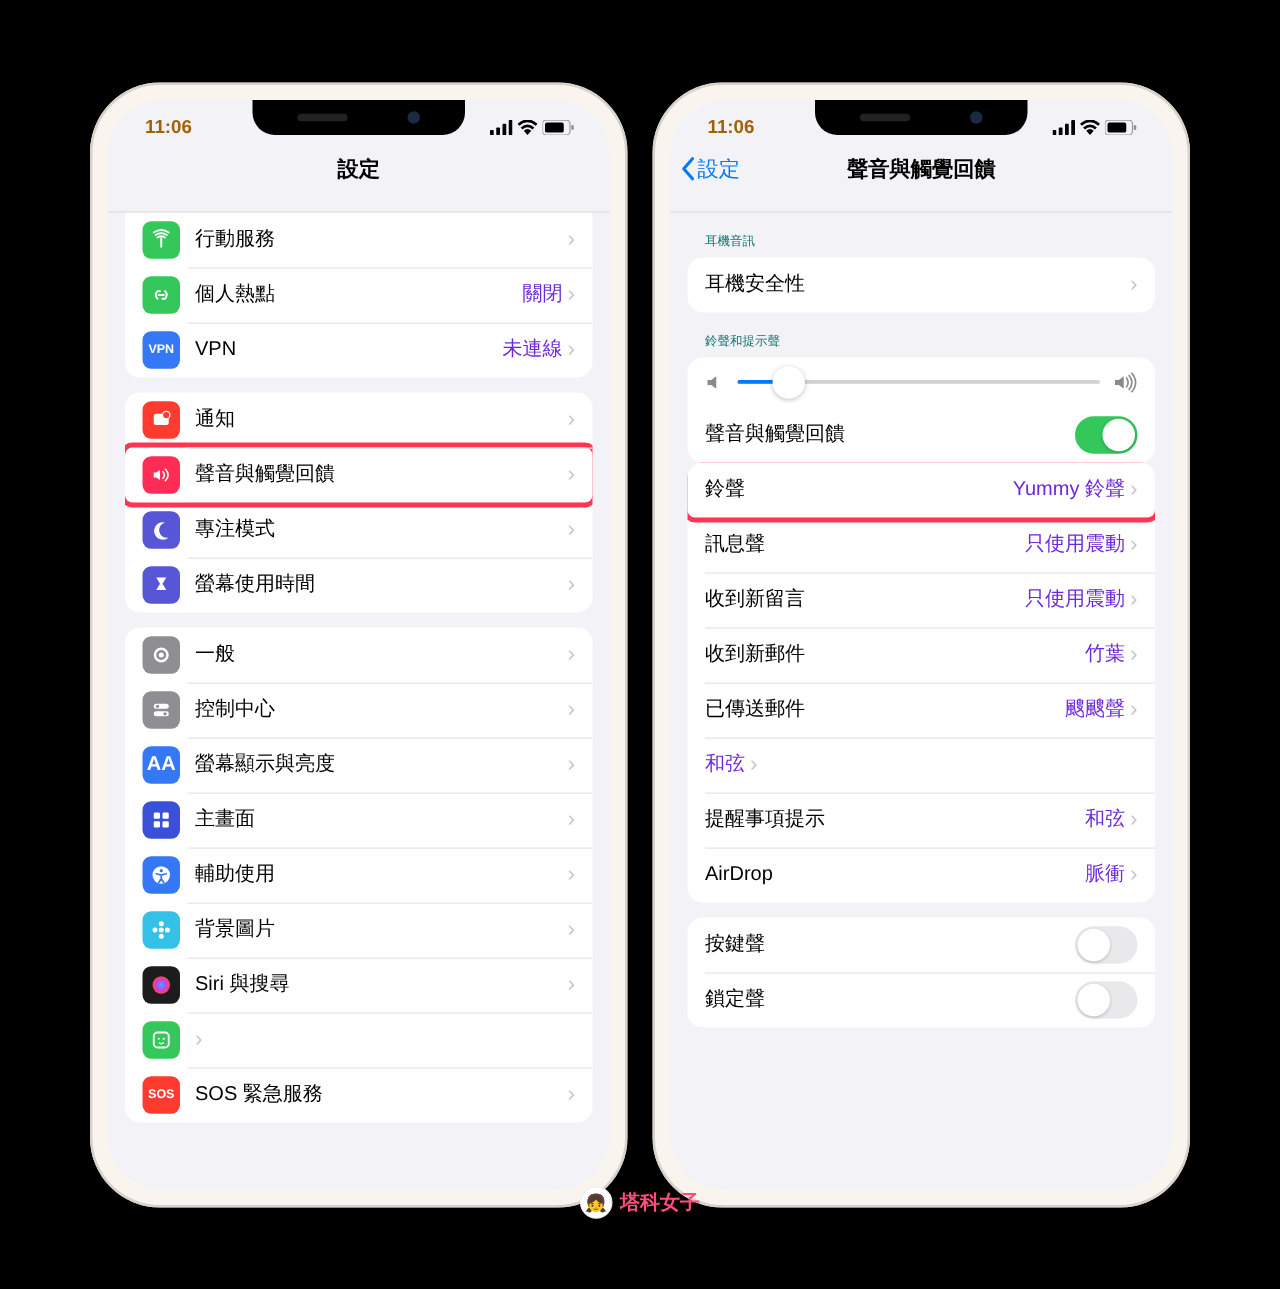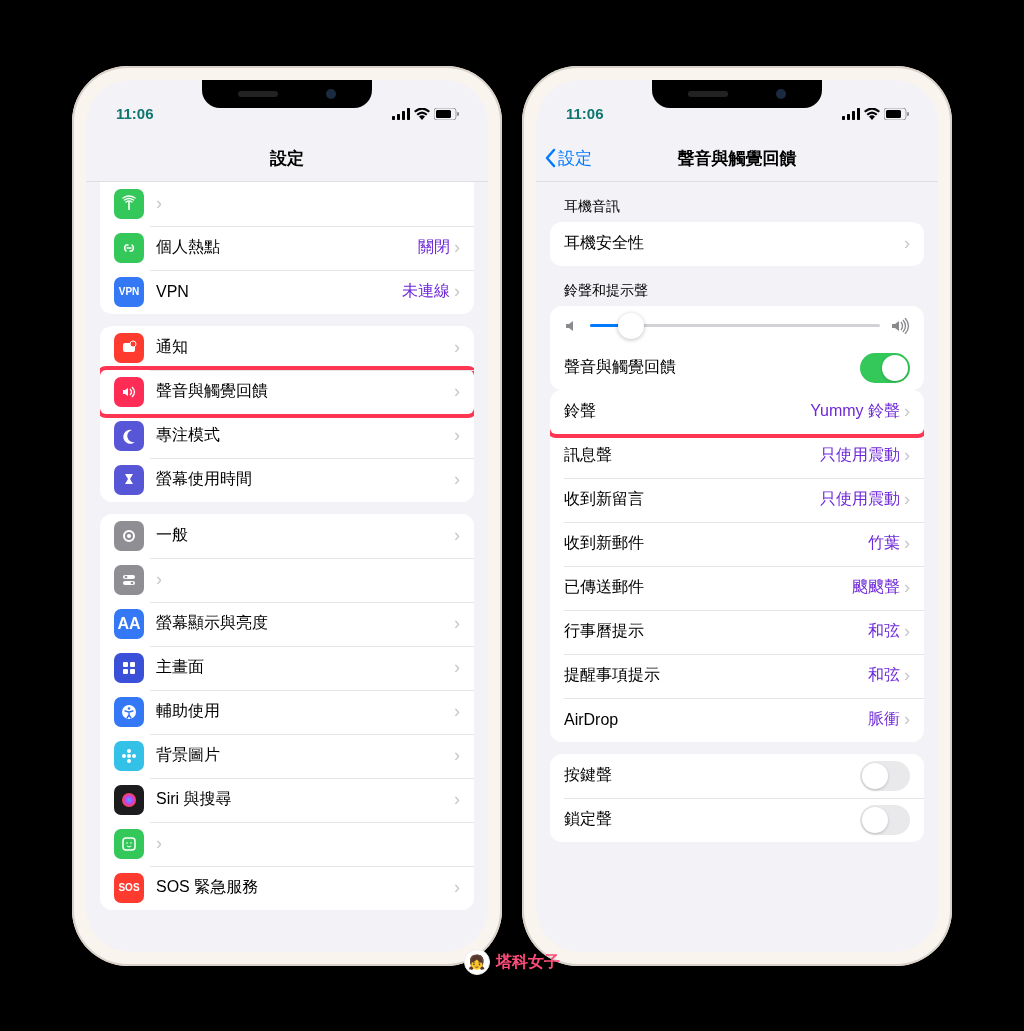--- a/index.html
+++ b/index.html
@@ -54,47 +54,46 @@
   .notch .speaker { width:40px; height:6px; background:#222; border-radius:3px; }
   .notch .cam { width:10px; height:10px; background:#1a2a40; border-radius:50%; }
   .status-bar {
     height: 44px;
     display: flex;
     justify-content: space-between;
     align-items: center;
     padding: 0 28px 0 30px;
     font-size: 15px;
     font-weight: 600;
-    color:#0f766e;
-    margin-top:12px;
+    color:#a16207;
   }
   .status-right { display:flex; gap:4px; align-items:center; }
   .nav-bar {
     height: 46px;
     display: flex;
-    align-items: center;
+    align-items: flex-start;
     justify-content: center;
     position: relative;
     border-bottom: 0.5px solid rgba(0,0,0,0.08);
   }
   .nav-title { font-size: 17px; font-weight: 600; }
   .nav-back {
     position: absolute; left: 8px;
     color: #007aff;
     font-size: 17px;
     display: flex; align-items: center; gap: 2px;
   }
   .content {
     height: calc(100% - 90px);
     overflow: hidden;
     padding: 0 14px;
   }
   .section-header {
-    font-size: 14px;
-    color: #000000;
+    font-size: 10px;
+    color: #0f766e;
     padding: 16px 14px 6px;
   }
   .section-footer {
     font-size: 12px;
     color: #8a8a8e;
     padding: 6px 14px 0;
   }
   .group {
     background: #fff;
     border-radius: 12px;
@@ -218,20 +217,21 @@
     </div>
     <div class="content">
       <div class="group first-partial" id="lg1">
           <div class="row">
             <div class="icon" style="background: rgb(52, 199, 89);">
               <svg width="18" height="18" viewBox="0 0 18 18">
                 <path d="M3 3 q6 -4 12 0 M4.5 5 q4.5 -3 9 0 M6 7 q3 -2 6 0" stroke="#fff" fill="none" stroke-width="1.4" stroke-linecap="round"></path>
                 <rect x="8.2" y="7" width="1.6" height="8" fill="#fff"></rect>
               </svg>
             </div>
+            <span class="label">行動服務</span>
             <span class="chev">›</span>
           </div>
           <div class="row">
             <div class="icon" style="background: rgb(52, 199, 89);">
               <svg width="18" height="18" viewBox="0 0 18 18">
                 <path d="M6 12 a4 4 0 0 1 0 -6 l2 0 M12 6 a4 4 0 0 1 0 6 l-2 0 M7 9 h4" stroke="#fff" stroke-width="1.6" fill="none" stroke-linecap="round"></path>
               </svg>
             </div>
             <span class="label">個人熱點</span>
             <span class="value">關閉</span>
@@ -299,20 +299,21 @@
           </div>
           <div class="row">
             <div class="icon" style="background: rgb(142, 142, 147);">
               <svg width="18" height="18" viewBox="0 0 18 18">
                 <rect x="3" y="4" width="12" height="4" rx="2" fill="#fff"></rect>
                 <rect x="3" y="10" width="12" height="4" rx="2" fill="#fff"></rect>
                 <circle cx="6" cy="6" r="1.3" fill="#8e8e93"></circle>
                 <circle cx="12" cy="12" r="1.3" fill="#8e8e93"></circle>
               </svg>
             </div>
+            <span class="label">控制中心</span>
             <span class="chev">›</span>
           </div>
           <div class="row">
             <div class="icon" style="background: rgb(52, 120, 246);">
               <span style="color:#fff;font-size:16px;font-weight:700">AA</span>
             </div>
             <span class="label">螢幕顯示與亮度</span>
             <span class="chev">›</span>
           </div>
           <div class="row">
@@ -480,21 +481,20 @@
             <span class="label">收到新郵件</span>
             <span class="value">竹葉</span>
             <span class="chev">›</span>
           </div>
           <div class="row no-icon">
             <span class="label">已傳送郵件</span>
             <span class="value">颼颼聲</span>
             <span class="chev">›</span>
           </div>
           <div class="row no-icon">
-            <span class="label">行事曆提示</span>
             <span class="value">和弦</span>
             <span class="chev">›</span>
           </div>
           <div class="row no-icon">
             <span class="label">提醒事項提示</span>
             <span class="value">和弦</span>
             <span class="chev">›</span>
           </div>
           <div class="row no-icon">
             <span class="label">AirDrop</span>

